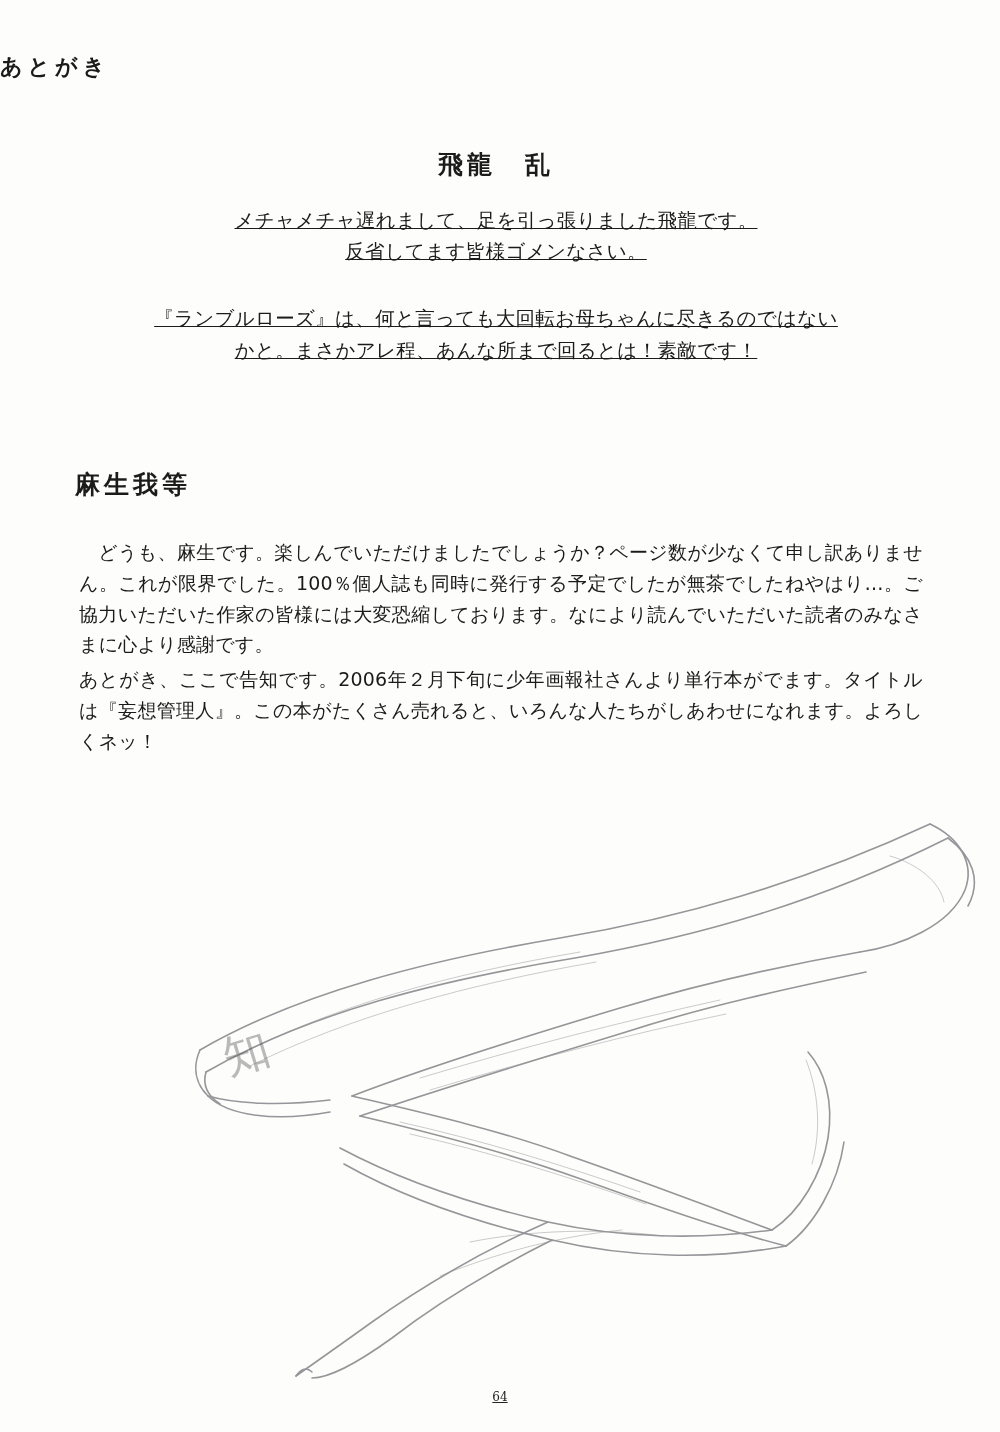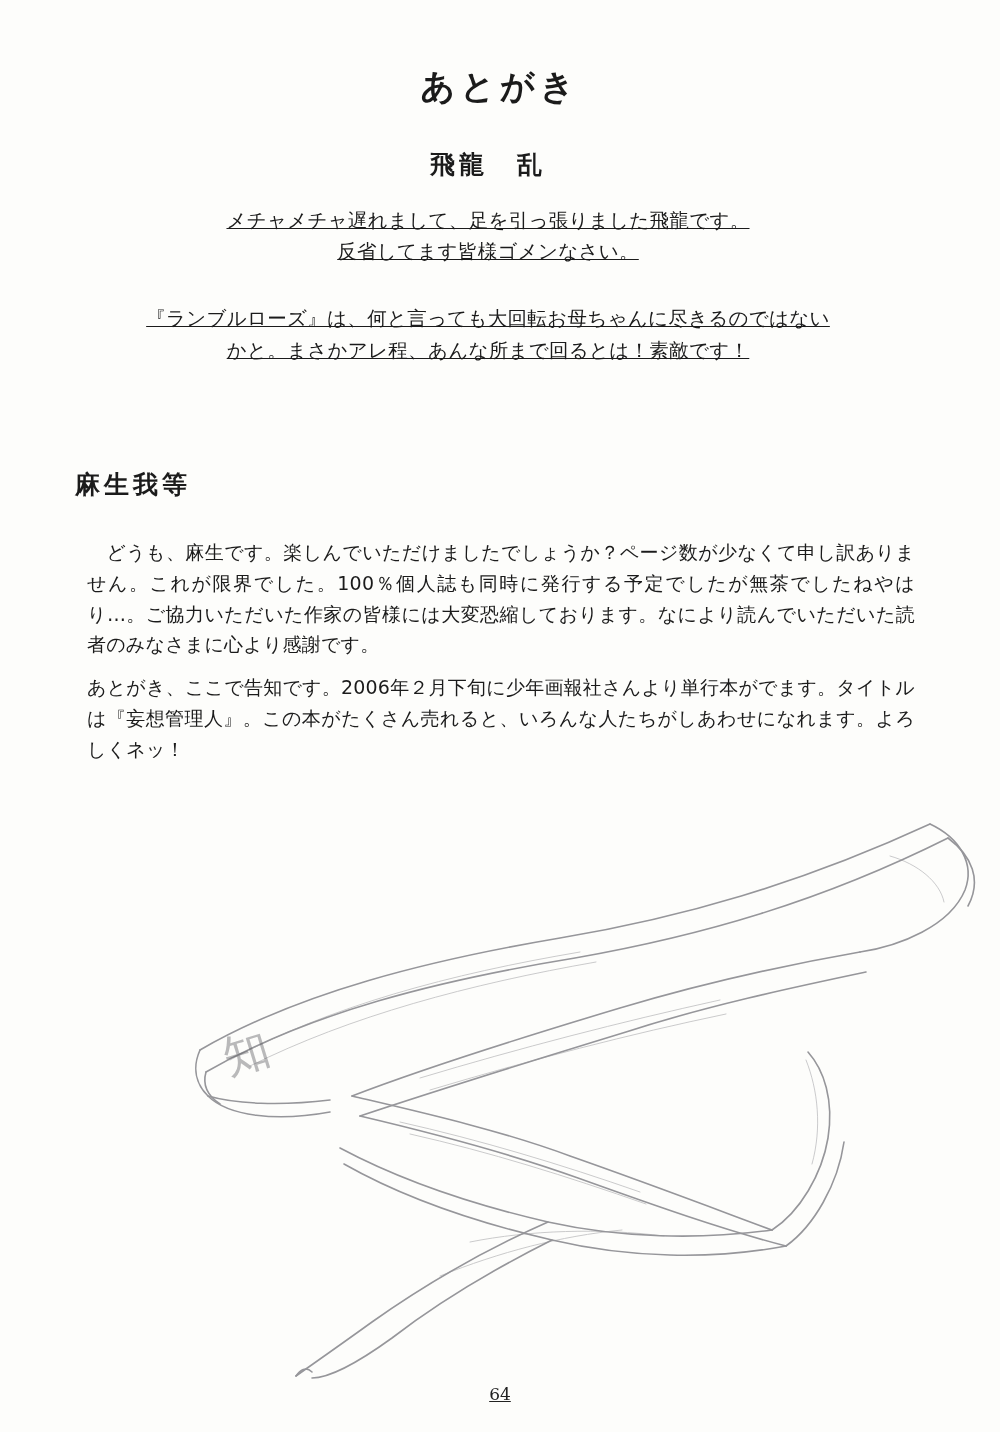--- a/index.html
+++ b/index.html
@@ -12,32 +12,31 @@
     width: 1000px;
     height: 1432px;
     margin: 0 auto;
     background: #fdfdfb;
     overflow: hidden;
     font-family: "DejaVu Sans", "Liberation Sans", sans-serif;
     color: #1b1b1b;
   }
   .afterword-title {
     position: absolute;
-    top: 64px;
+    top: 52px;
     left: 0;
     width: 100%;
-    text-align: center;
-    font-size: 34px;
+    font-size: 22px;
     font-weight: 700;
     letter-spacing: 5px;
   }
   .section-one {
     position: absolute;
     top: 148px;
-    left: 78px;
+    left: 86px;
     width: 820px;
     text-align: center;
   }
   .author-name {
     font-size: 25px;
     font-weight: 700;
     letter-spacing: 4px;
     margin: 0 0 24px 0;
   }
   .para-center {
@@ -60,21 +59,21 @@
     text-align: left;
     margin: 0 0 36px 0;
   }
   .body-block {
     font-size: 19px;
     line-height: 1.62;
     letter-spacing: 0.2px;
     text-align: justify;
   }
   .body-block p {
-    margin: 12px;
+    margin: 4px;
   }
   .sketch {
     position: absolute;
     left: 0;
     top: 760px;
     width: 1000px;
     height: 620px;
     pointer-events: none;
   }
   .stamp {
@@ -90,21 +89,21 @@
     letter-spacing: -6px;
     line-height: 62px;
     user-select: none;
   }
   .page-number {
     position: absolute;
     bottom: 28px;
     left: 0;
     width: 100%;
     text-align: center;
-    font-size: 17px;
+    font-size: 12px;
     font-family: "DejaVu Serif", "Liberation Serif", serif;
     color: #222;
     text-decoration: underline;
   }
 </style>
 </head>
 <body>
 
 <div class="page">
 

